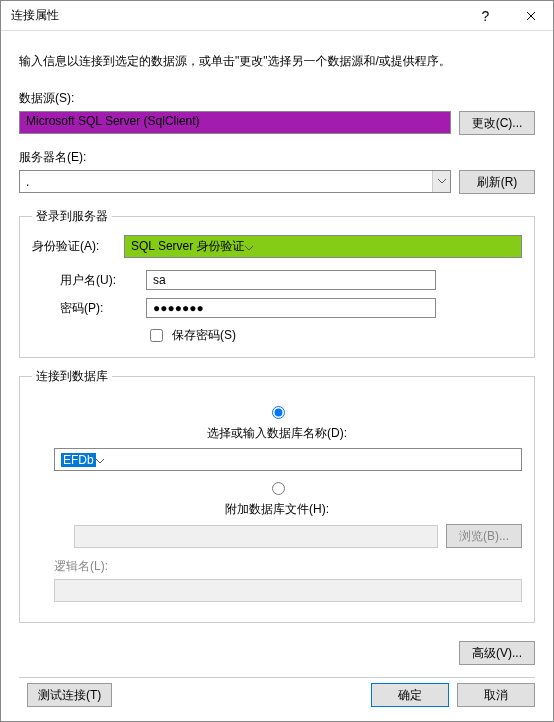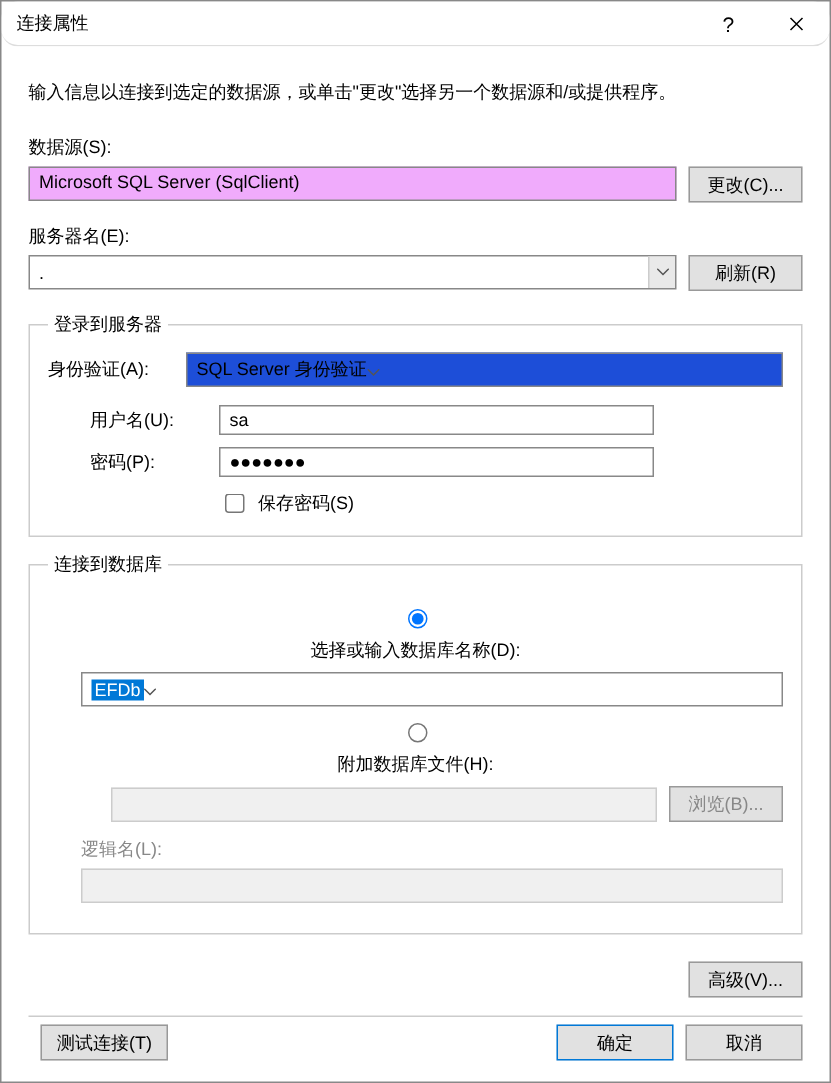--- a/index.html
+++ b/index.html
@@ -15,21 +15,20 @@
     display: flex;
     flex-direction: column;
   }
   .titlebar {
     height: 30px;
     background: #fff;
     border-bottom: 1px solid #ddd;
     display: flex;
     align-items: center;
     padding-left: 10px;
-    border-radius: 11px;
   }
   .titlebar-title { flex: 1; font-size: 12px; }
   .titlebar-btn {
     width: 45px;
     height: 30px;
     display: flex;
     align-items: center;
     justify-content: center;
     font-size: 14px;
   }
@@ -40,21 +39,21 @@
     flex-direction: column;
     overflow: hidden;
   }
   .intro { margin: 6px 0 20px 0; }
   .label-row { margin-bottom: 4px; }
   .ds-row { display: flex; gap: 8px; margin-bottom: 14px; }
   .ds-input {
     flex: 1;
     height: 23px;
     border: 1px solid #888;
-    background: #f0abfc;
+    background: #a21caf;
     padding: 2px 6px;
     color: #000;
   }
   .btn {
     height: 24px;
     min-width: 76px;
     border: 1px solid #999;
     background: #e1e1e1;
     padding: 0 10px;
     font-family: inherit;
@@ -94,21 +93,21 @@
     margin: 0 0 10px 0;
     padding: 10px 12px 12px 12px;
   }
   legend { padding: 0 4px; font-size: 12px; }
   .auth-row { display: flex; align-items: center; gap: 20px; margin-bottom: 12px; }
   .auth-row label { width: 72px; }
   .auth-combo {
     flex: 1;
     height: 23px;
     border: 1px solid #888;
-    background: #1d4ed8;
+    background: #84cc16;
     display: flex;
     align-items: center;
     padding: 0 6px;
     position: relative;
   }
   .cred-area { padding-left: 28px; }
   .cred-row { display: flex; align-items: center; gap: 8px; margin-bottom: 8px; }
   .cred-row label { width: 78px; }
   .text-input {
     flex: 1;

